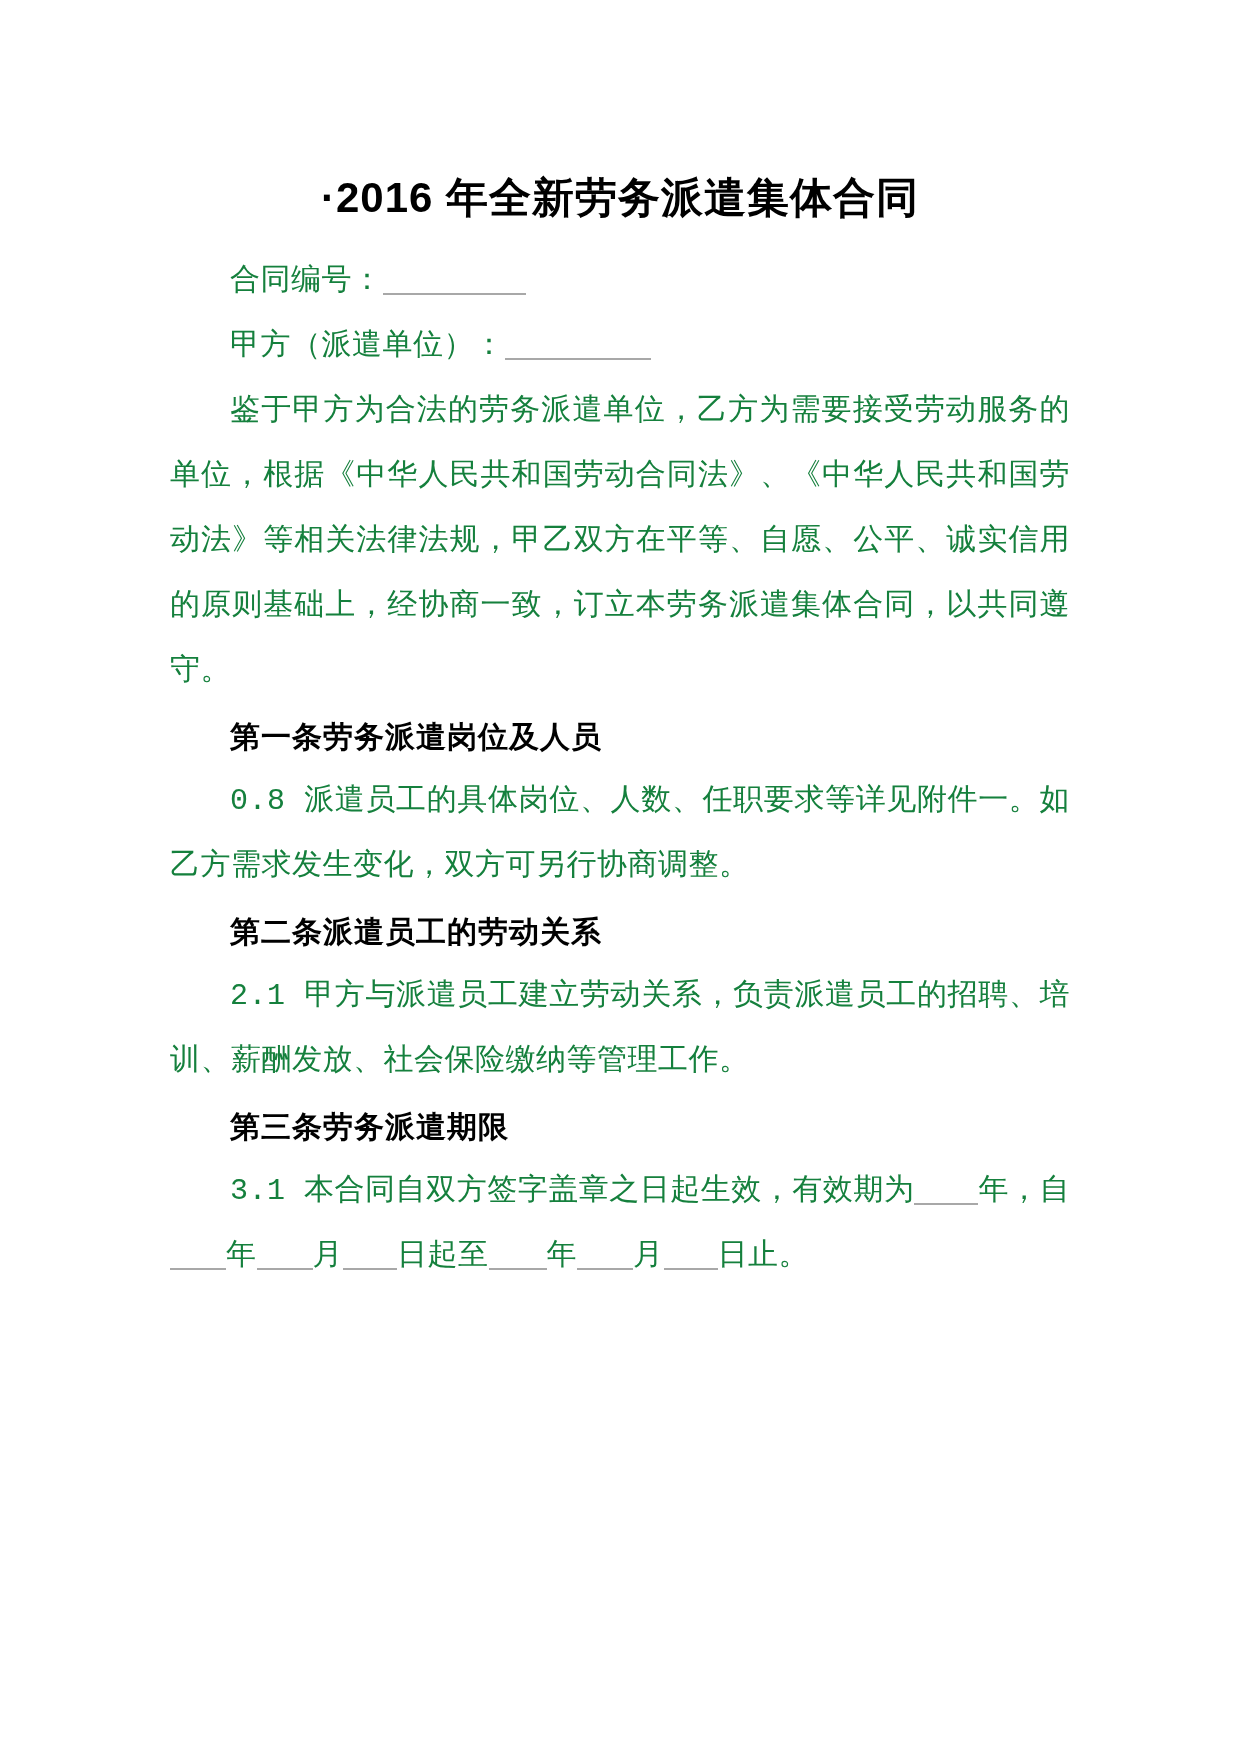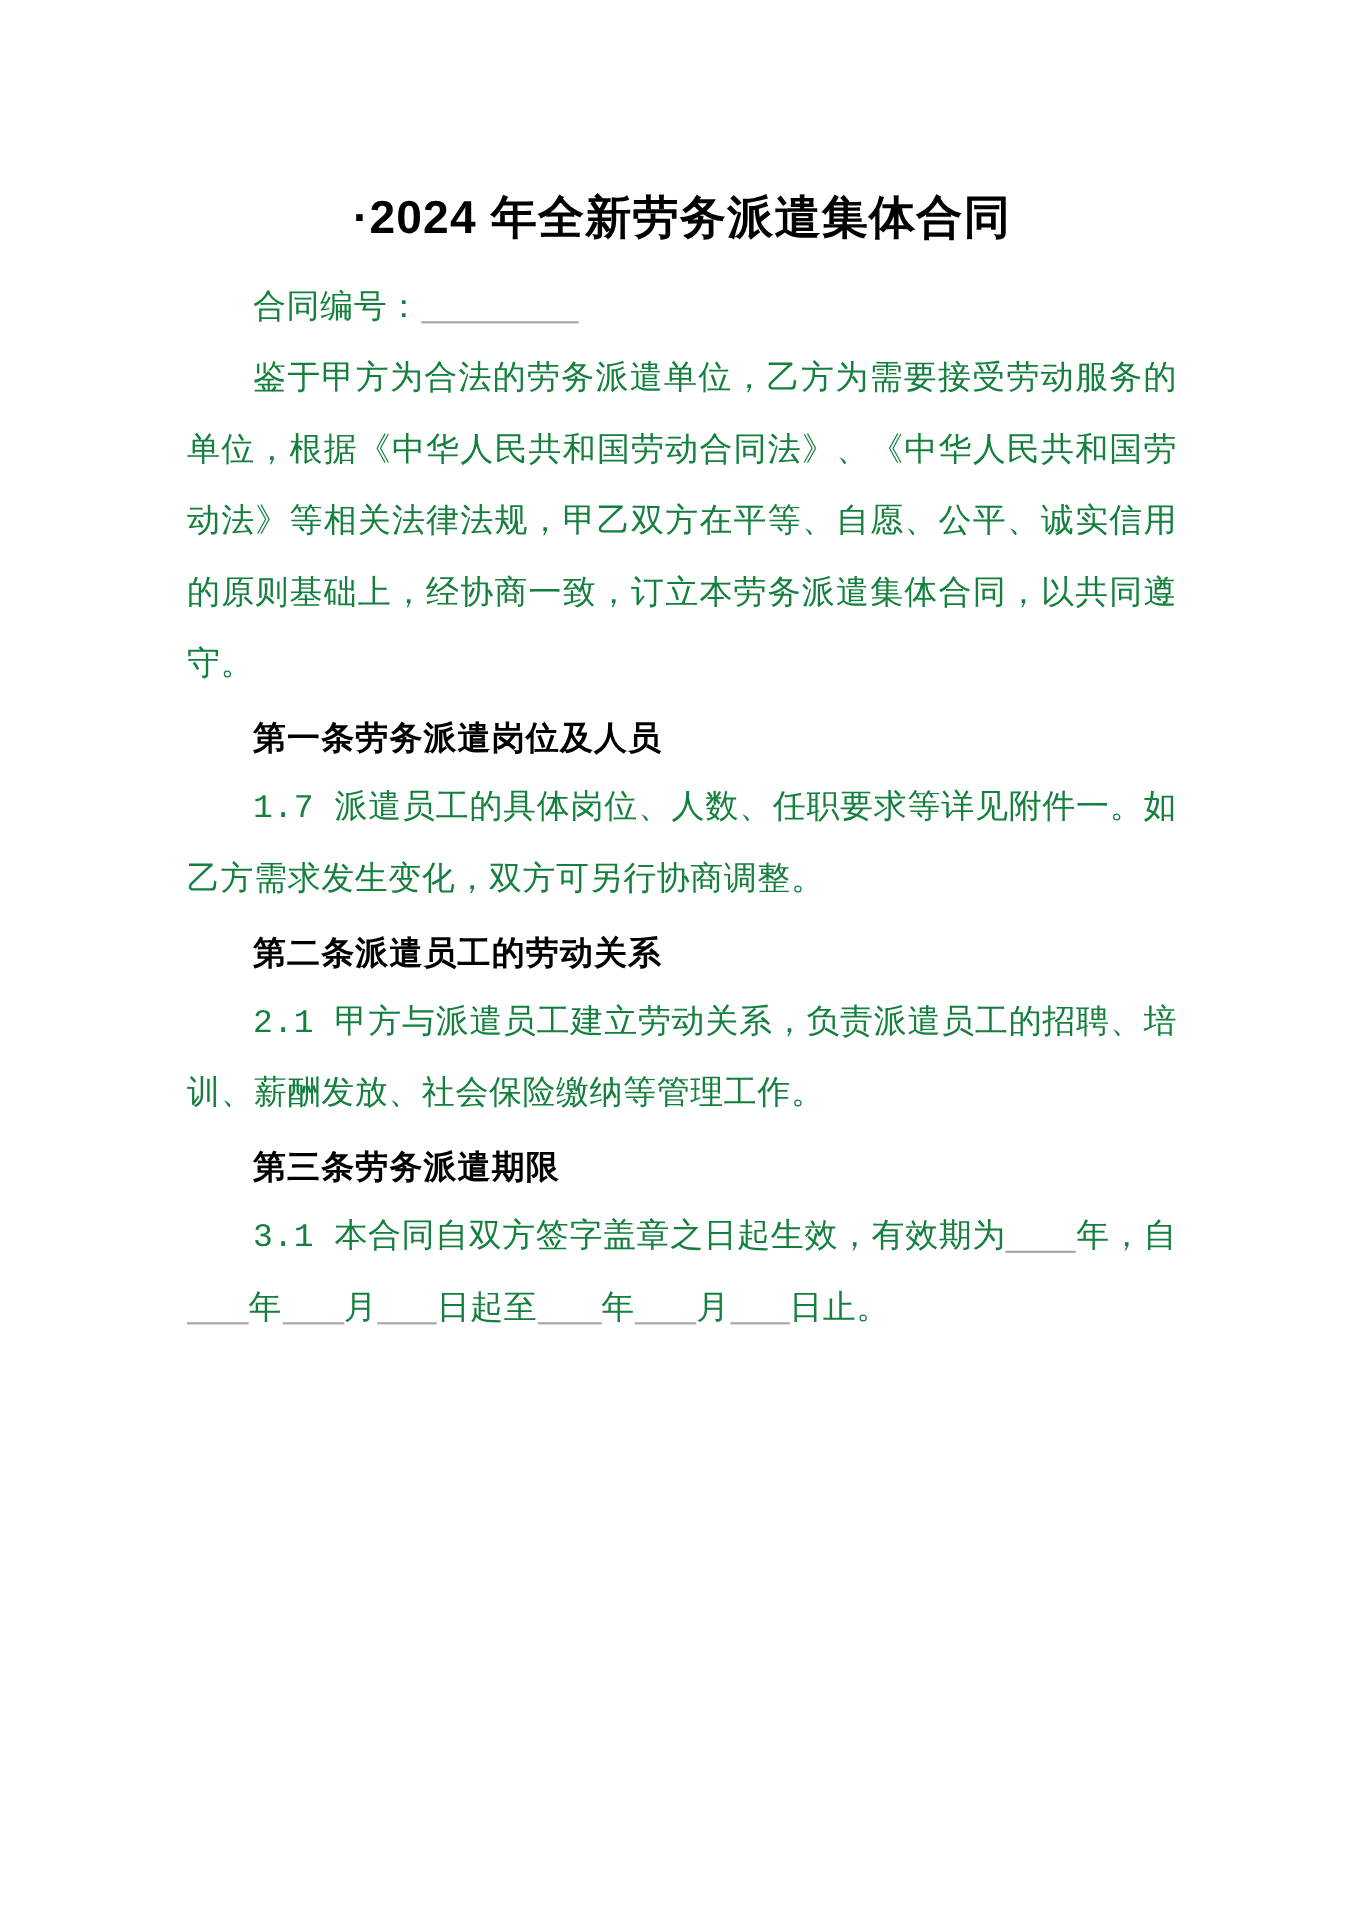--- a/index.html
+++ b/index.html
@@ -53,24 +53,25 @@
     display: inline-block;
     height: 10px;
     border-bottom: 2px solid #a8a8a8;
     vertical-align: -6px;
   }
 </style>
 </head>
 <body>
 
 <div class="page">
-  <h1 class="doc-title">·2024 年全新劳务派遣集体合同</h1>
+  <h1 class="doc-title">·2016 年全新劳务派遣集体合同</h1>
   <div class="doc-body" id="doc-body">
       <p class="para field-line"><span class="run">合同编号：</span><span class="blank" style="width: 143px; border-bottom-color: rgb(168, 168, 168);"></span></p>
+      <p class="para field-line"><span class="run">甲方（派遣单位）：</span><span class="blank" style="width: 146px; border-bottom-color: rgb(168, 168, 168);"></span></p>
       <p class="para body"><span class="run">鉴于甲方为合法的劳务派遣单位，乙方为需要接受劳动服务的单位，根据《中华人民共和国劳动合同法》、《中华人民共和国劳动法》等相关法律法规，甲乙双方在平等、自愿、公平、诚实信用的原则基础上，经协商一致，订立本劳务派遣集体合同，以共同遵守。</span></p>
       <p class="para heading"><span class="run">第一条劳务派遣岗位及人员</span></p>
-      <p class="para body"><span class="run">1.7 派遣员工的具体岗位、人数、任职要求等详见附件一。如乙方需求发生变化，双方可另行协商调整。</span></p>
+      <p class="para body"><span class="run">0.8 派遣员工的具体岗位、人数、任职要求等详见附件一。如乙方需求发生变化，双方可另行协商调整。</span></p>
       <p class="para heading"><span class="run">第二条派遣员工的劳动关系</span></p>
       <p class="para body"><span class="run">2.1 甲方与派遣员工建立劳动关系，负责派遣员工的招聘、培训、薪酬发放、社会保险缴纳等管理工作。</span></p>
       <p class="para heading"><span class="run">第三条劳务派遣期限</span></p>
       <p class="para body"><span class="run">3.1 本合同自双方签字盖章之日起生效，有效期为</span><span class="blank" style="width: 64px; border-bottom-color: rgb(168, 168, 168);"></span><span class="run">年，自</span><span class="blank" style="width: 56px; border-bottom-color: rgb(168, 168, 168);"></span><span class="run">年</span><span class="blank" style="width: 56px; border-bottom-color: rgb(168, 168, 168);"></span><span class="run">月</span><span class="blank" style="width: 54px; border-bottom-color: rgb(168, 168, 168);"></span><span class="run">日起至</span><span class="blank" style="width: 58px; border-bottom-color: rgb(168, 168, 168);"></span><span class="run">年</span><span class="blank" style="width: 56px; border-bottom-color: rgb(168, 168, 168);"></span><span class="run">月</span><span class="blank" style="width: 54px; border-bottom-color: rgb(168, 168, 168);"></span><span class="run">日止。</span></p>
     </div>
 </div>
 
 </body></html>

